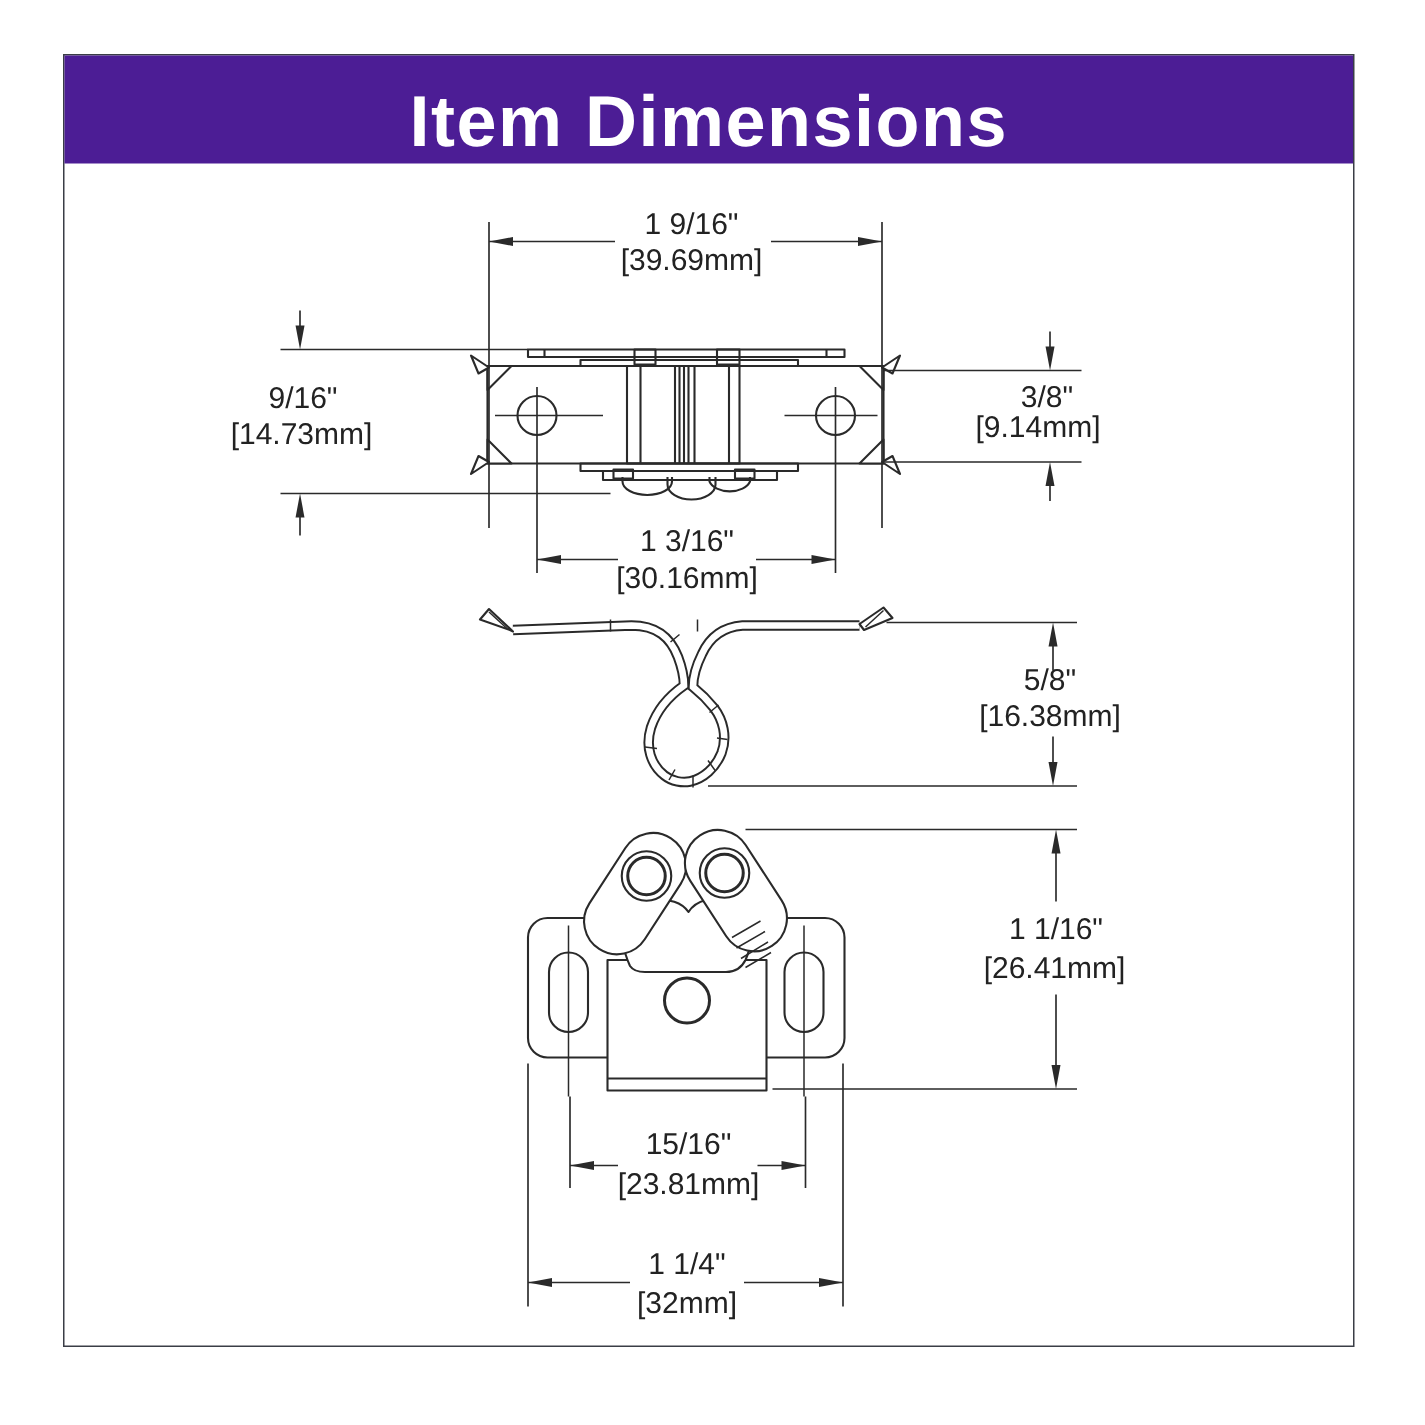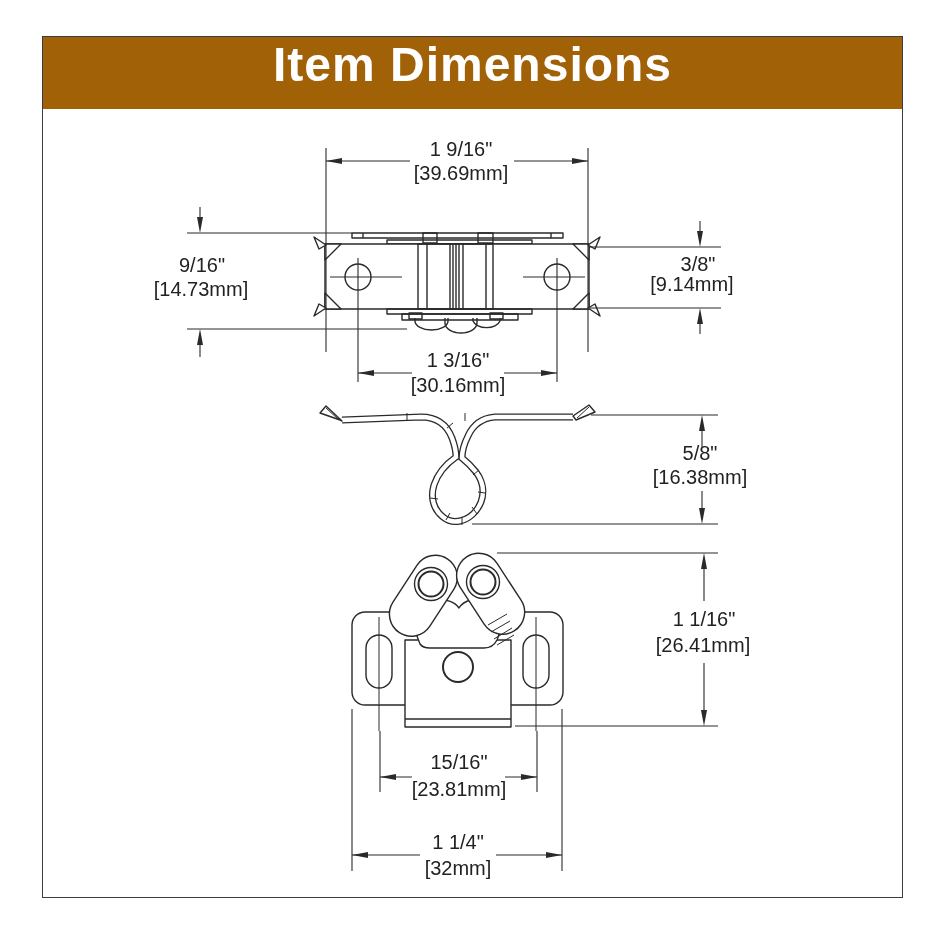--- a/index.html
+++ b/index.html
@@ -1,20 +1,20 @@
 <!DOCTYPE html>
 <html><head>
 <meta charset="utf-8">
 <style>
   html,body{margin:0;padding:0;background:#fff;}
   .page{position:relative;width:950px;height:950px;background:#ffffff;overflow:hidden;
         font-family:"Liberation Sans",sans-serif;}
   .frame{position:absolute;left:42px;top:36px;width:861px;height:862px;
          border:1.5px solid #3a3d46;box-sizing:border-box;}
-  .banner{height:72px;background:#a16207;display:flex;align-items:flex-start;justify-content:center;}
+  .banner{height:72px;background:#4c1d95;display:flex;align-items:flex-end;justify-content:center;}
   .banner span{color:#ffffff;font-size:48px;font-weight:700;letter-spacing:1px;
                font-family:"Liberation Sans",sans-serif;}
   svg.art{position:absolute;left:0;top:0;}
   .ol{fill:none;stroke:#2a2a2a;stroke-width:1.4;stroke-linejoin:round;}
   .olw{fill:#ffffff;stroke:#2a2a2a;stroke-width:1.4;stroke-linejoin:round;}
   .bold{fill:none;stroke:#2a2a2a;stroke-width:2;}
   .thin{fill:none;stroke:#2a2a2a;stroke-width:1;}
   .dim{fill:none;stroke:#2a2a2a;stroke-width:1.1;}
   .ah{fill:#2a2a2a;stroke:none;}
   .bandO{fill:none;stroke:#2a2a2a;stroke-width:7;stroke-linecap:butt;}

